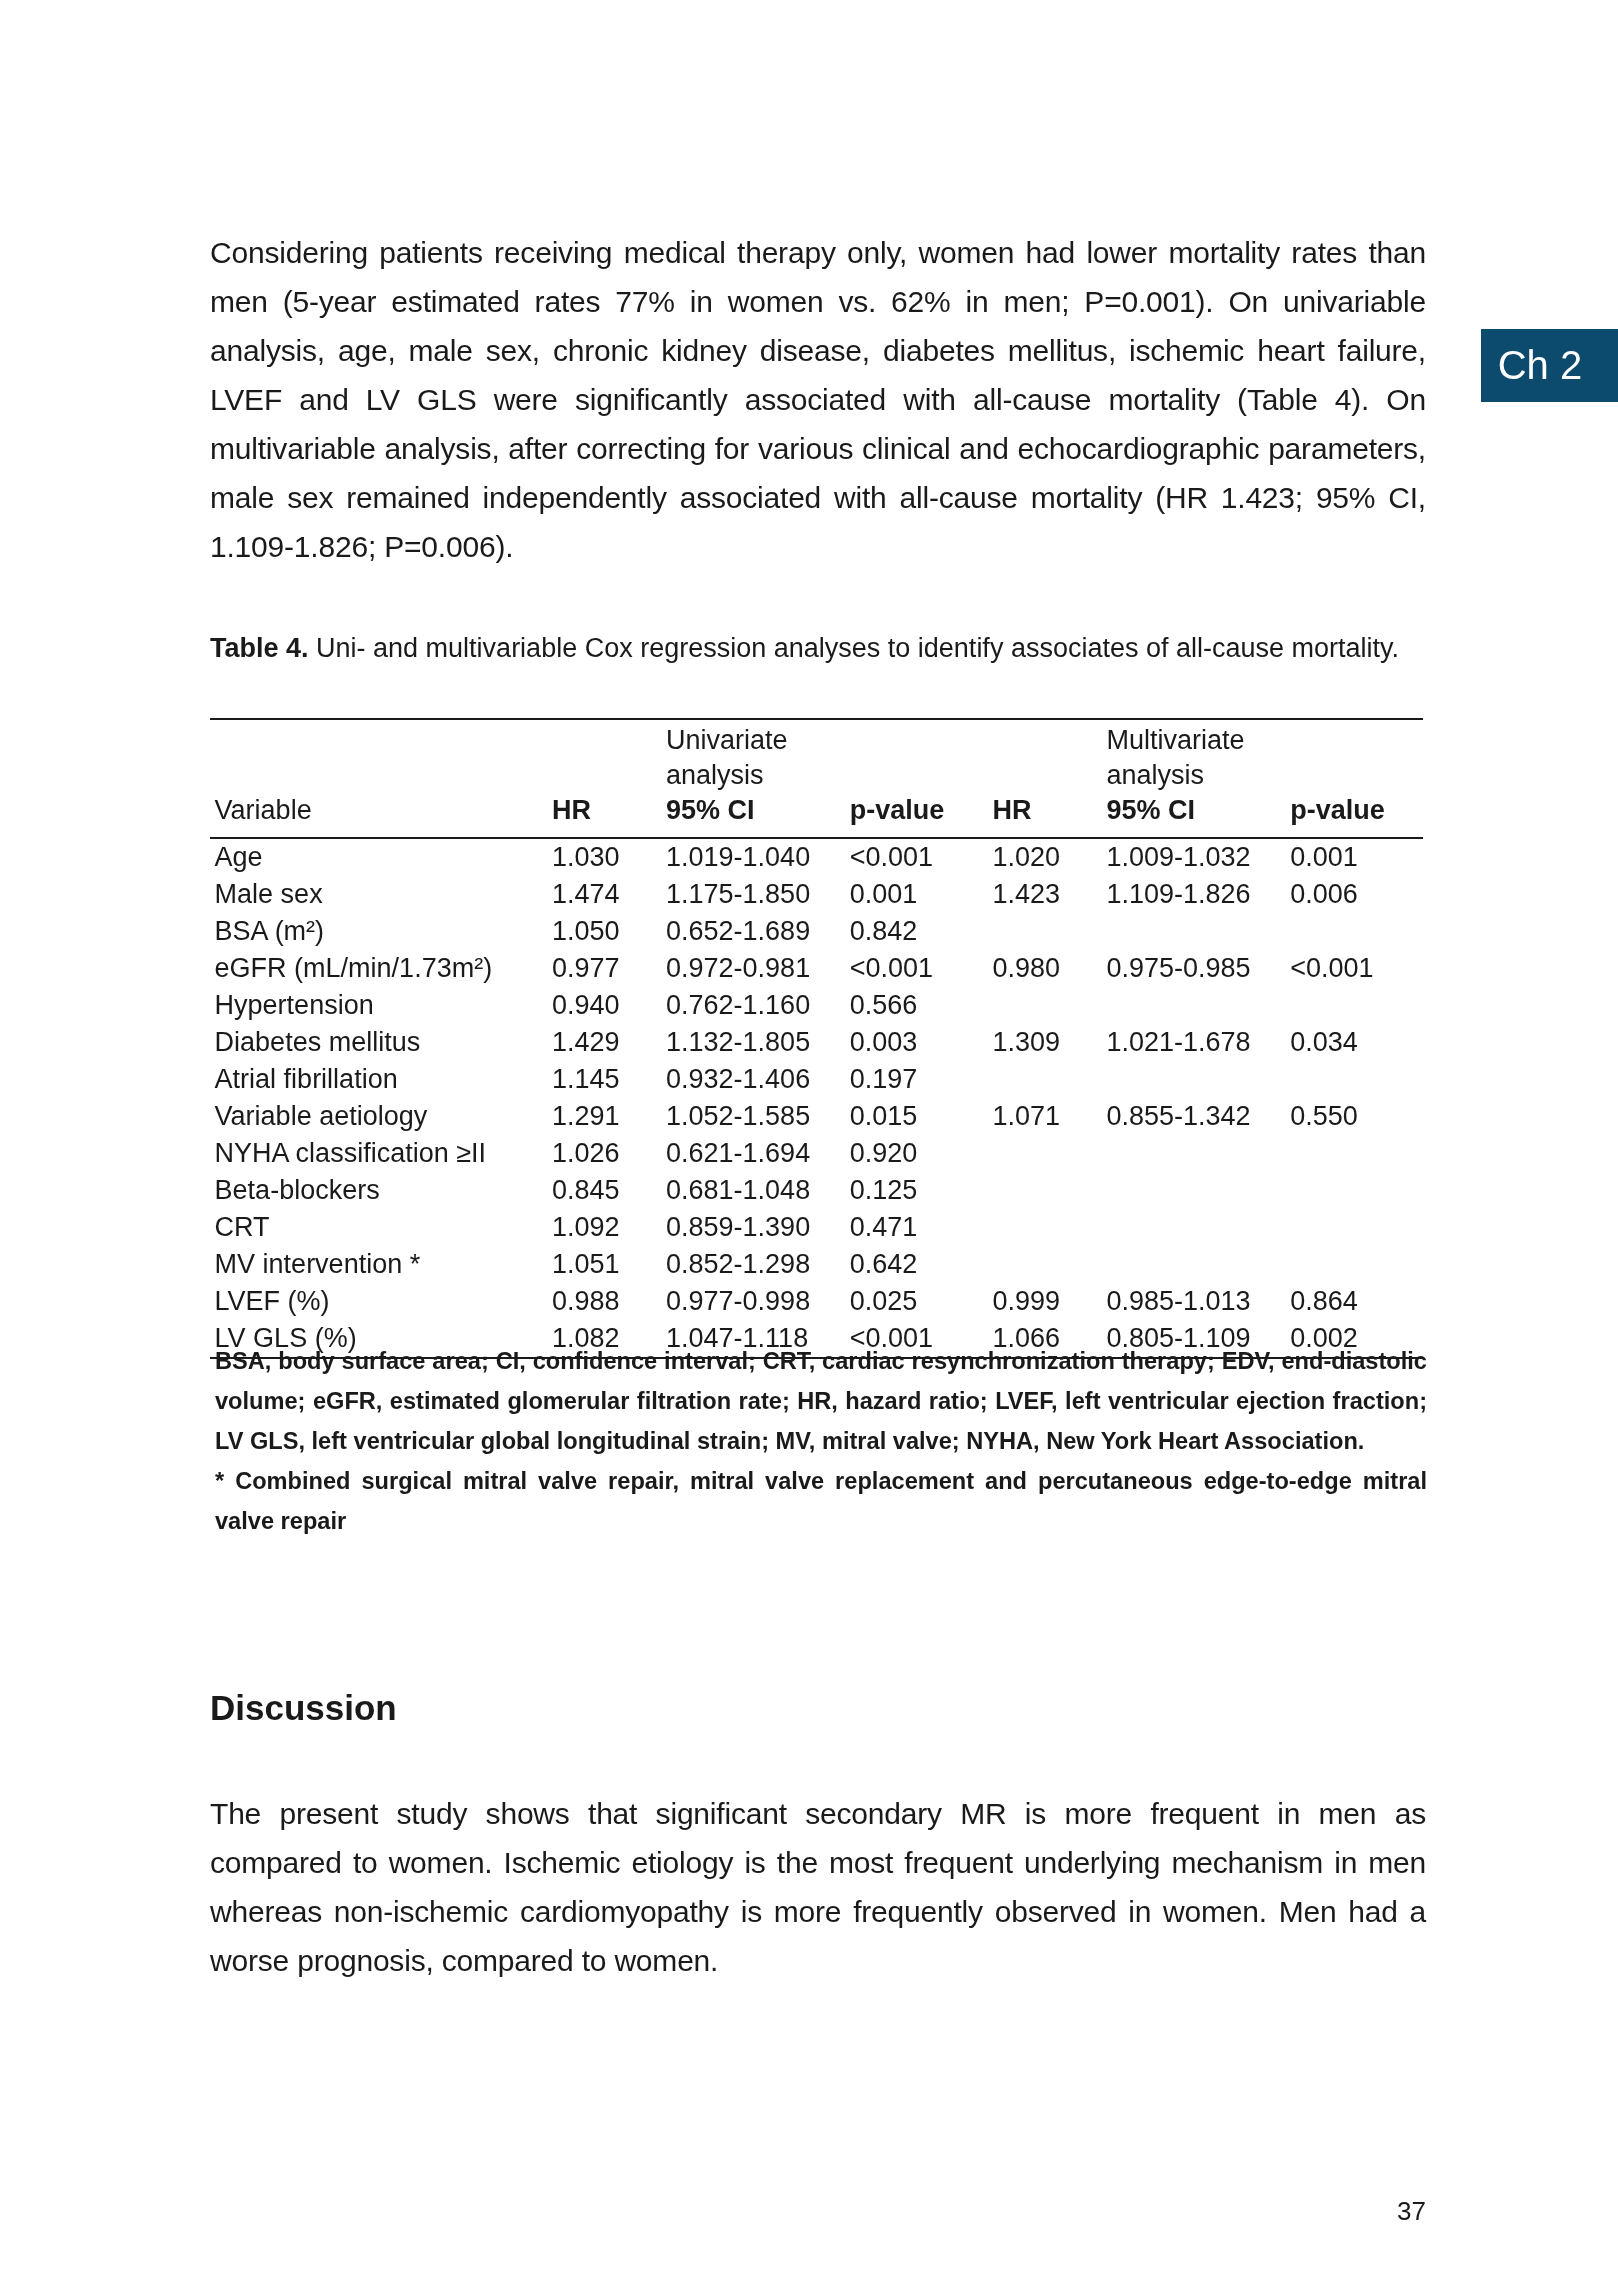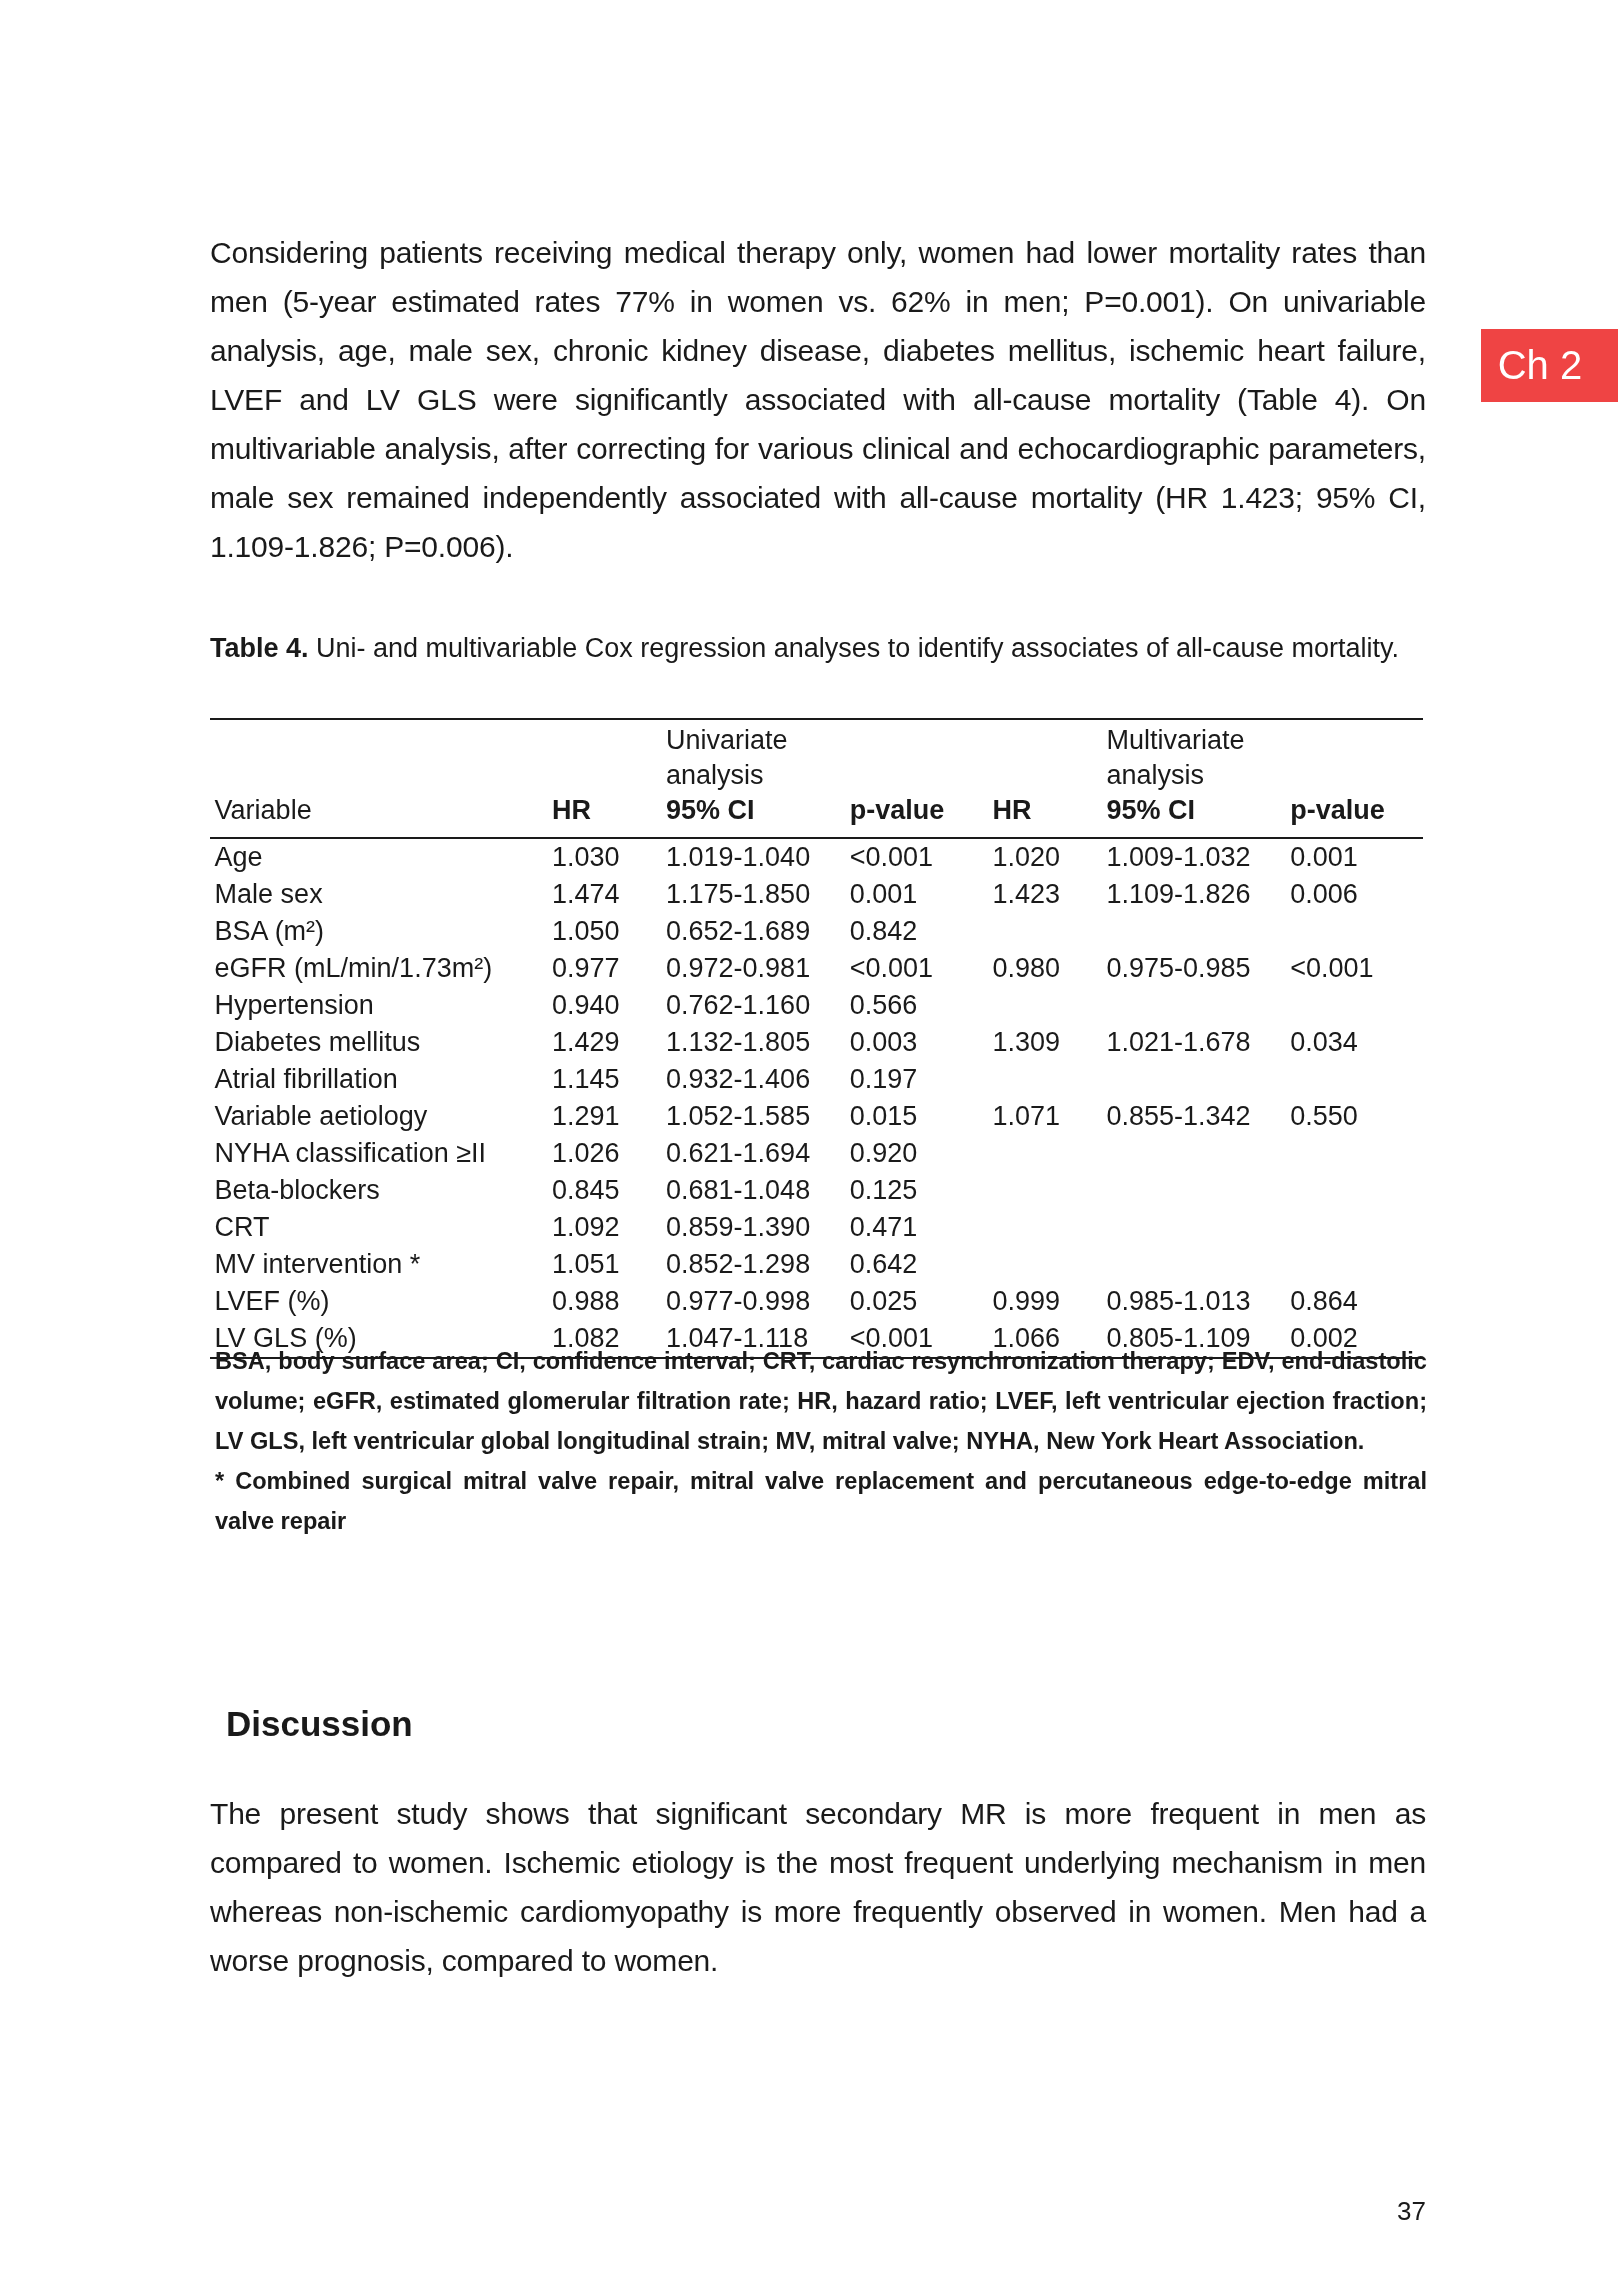--- a/index.html
+++ b/index.html
@@ -1,39 +1,39 @@
 <!DOCTYPE html>
 <html style="font-size:12px"><head>
 <meta charset="utf-8">
 <style>
   html, body { margin: 0; padding: 0; background: #ffffff; }
   body { width: 1618px; height: 2284px; position: relative; overflow: hidden;
          font-family: "Liberation Sans", sans-serif; color: #1a1a1a; }
   .page { position: absolute; left: 210px; top: 228px; width: 1216px; }
   .body-para { font-size: 30px; line-height: 49px; text-align: justify; margin: 0; letter-spacing: -0.2px; }
   .chapter-tab { position: absolute; left: 1481px; top: 329px; width: 137px; height: 73px;
-                 background: #ef4444; color: #ffffff; font-size: 40px; line-height: 73px;
+                 background: #0c4a6e; color: #ffffff; font-size: 40px; line-height: 73px;
                  padding-left: 16.7px; box-sizing: border-box; }
   .caption { position: absolute; left: 210px; top: 624px; width: 1216px; font-size: 27px; line-height: 49px;
              text-align: justify; margin: 0; }
   .caption b { font-weight: bold; }
   table.results { position: absolute; left: 210px; top: 718px; width: 1213px; border-collapse: collapse;
                   font-size: 27px; }
   table.results th, table.results td { padding: 0 0 0 4.6px; text-align: left; vertical-align: bottom;
                   white-space: nowrap; font-weight: normal; }
   table.results thead tr.top-row th { border-top: 2.3px solid #1a1a1a; line-height: 35px; padding-top: 3px; }
   table.results thead tr.col-row th { border-bottom: 2.3px solid #1a1a1a; line-height: 35px; padding-bottom: 9px; }
   table.results thead tr.col-row th.bold { font-weight: bold; }
   table.results tbody td { line-height: 37px; }
   table.results tbody tr:last-child td { border-bottom: 2.3px solid #1a1a1a; }
   .c0 { width: 339px; } .c1 { width: 114px; } .c2 { width: 183px; } .c3 { width: 143px; }
   .c4 { width: 114px; } .c5 { width: 183px; } .c6 { width: 137px; }
   .footnotes { position: absolute; left: 215px; top: 1341px; width: 1212px; font-size: 23.6px; line-height: 40px; }
   .footnotes p { margin: 0; text-align: justify; font-weight: bold; }
-  .section-heading { position: absolute; left: 210px; top: 1688px; font-size: 35px; font-weight: bold; margin: 16px; }
+  .section-heading { position: absolute; left: 210px; top: 1688px; font-size: 35px; font-weight: bold; margin: 0; }
   .discussion { position: absolute; left: 210px; top: 1789px; width: 1216px; }
   .page-number { position: absolute; left: 1397px; top: 2196px; font-size: 26px; }
 </style>
 </head>
 <body>
 
 <div class="page">
   <p class="body-para">Considering patients receiving medical therapy only, women had lower mortality rates than men (5-year estimated rates 77% in women vs. 62% in men; P=0.001). On univariable analysis, age, male sex, chronic kidney disease, diabetes mellitus, ischemic heart failure, LVEF and LV GLS were significantly associated with all-cause mortality (Table 4). On multivariable analysis, after correcting for various clinical and echocardiographic parameters, male sex remained independently associated with all-cause mortality (HR 1.423; 95% CI, 1.109-1.826; P=0.006).</p>
 </div>
 

